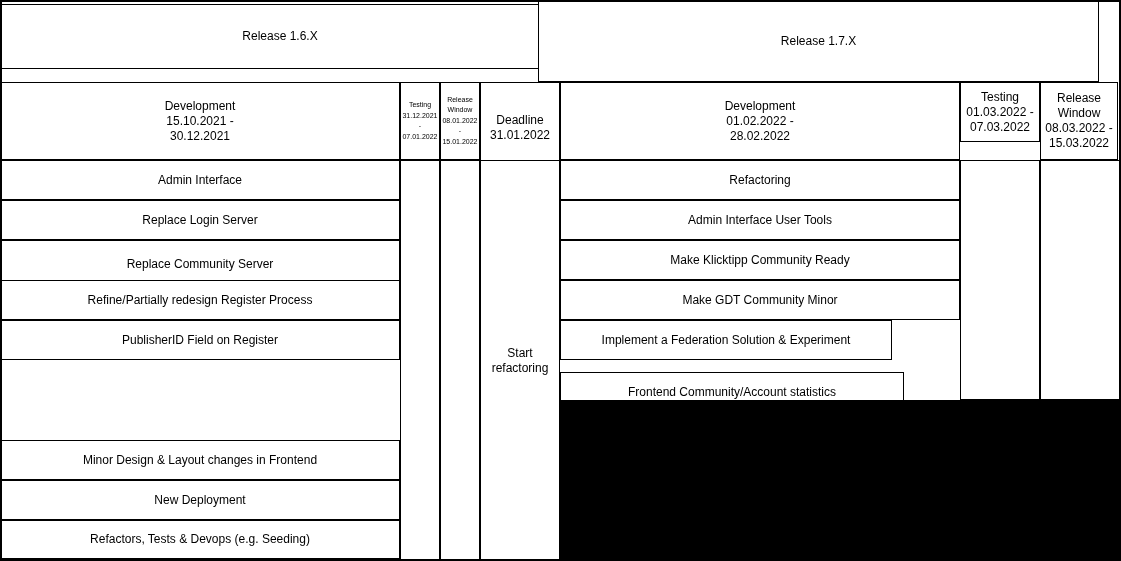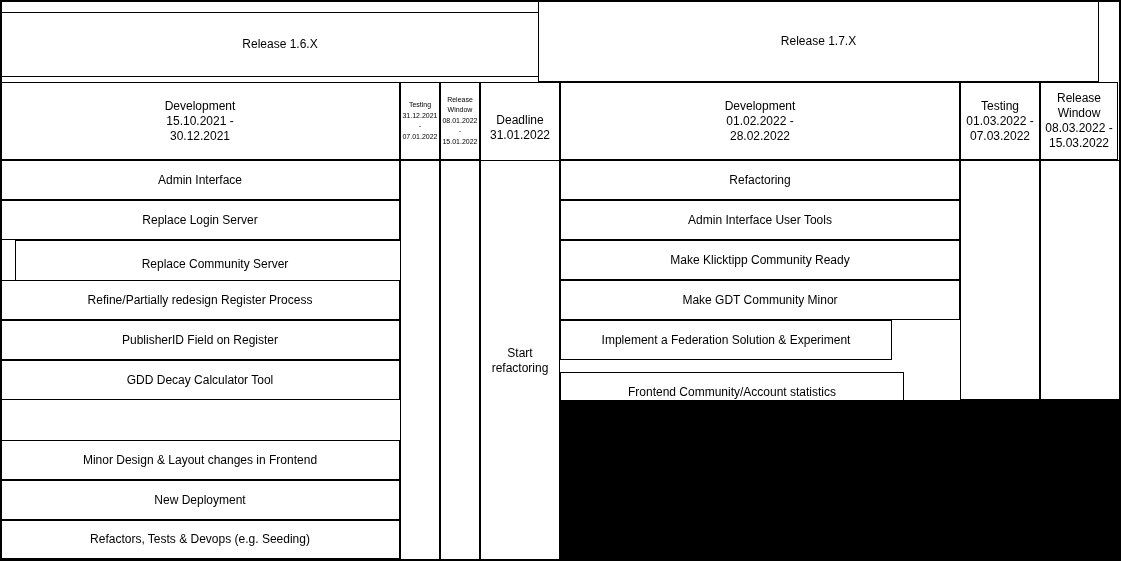--- a/index.html
+++ b/index.html
@@ -44,55 +44,54 @@
     inset: 0;
     border: 2px solid #000000;
     pointer-events: none;
   }
 </style>
 </head>
 <body>
 
 <div class="canvas">
 
-  <div class="cell" style="left:0;top:12px;width:560px;height:65px">Release 1.6.X</div>
+  <div class="cell" style="left:0;top:4px;width:560px;height:65px">Release 1.6.X</div>
   <div class="cell" style="left:538px;top:0;width:561px;height:82px">Release 1.7.X</div>
 
   <div class="cell" style="left:0;top:82px;width:400px;height:78px">Development
 15.10.2021 -
 30.12.2021</div>
   <div class="cell small" style="left:400px;top:82px;width:40px;height:78px">Testing
 31.12.2021
 -
 07.01.2022</div>
   <div class="cell small" style="left:440px;top:82px;width:40px;height:78px">Release
 Window
 08.01.2022
 -
 15.01.2022</div>
   <div class="cell" style="left:480px;top:82px;width:80px;height:92px">Deadline
 31.01.2022</div>
 
   <div class="cell" style="left:560px;top:82px;width:400px;height:78px">Development
 01.02.2022 -
 28.02.2022</div>
-  <div class="cell" style="left:960px;top:82px;width:80px;height:78px">Testing
+  <div class="cell" style="left:960px;top:82px;width:80px;height:60px">Testing
 01.03.2022 -
 07.03.2022</div>
   <div class="cell" style="left:1040px;top:82px;width:78px;height:78px">Release
 Window
 08.03.2022 -
 15.03.2022</div>
 
   <div class="cell" style="left:0;top:160px;width:400px;height:40px">Admin Interface</div>
   <div class="cell" style="left:0;top:200px;width:400px;height:40px">Replace Login Server</div>
-  <div class="cell" style="left:15px;top:240px;width:400px;height:48px">Replace Community Server</div>
+  <div class="cell" style="left:0;top:240px;width:400px;height:48px">Replace Community Server</div>
   <div class="cell" style="left:0;top:280px;width:400px;height:40px">Refine/Partially redesign Register Process</div>
   <div class="cell" style="left:0;top:320px;width:400px;height:40px">PublisherID Field on Register</div>
-  <div class="cell" style="left:0;top:360px;width:400px;height:40px">GDD Decay Calculator Tool</div>
   <div class="cell" style="left:0;top:440px;width:400px;height:40px">Minor Design &amp; Layout changes in Frontend</div>
   <div class="cell" style="left:0;top:480px;width:400px;height:40px">New Deployment</div>
   <div class="cell" style="left:0;top:520px;width:400px;height:39px">Refactors, Tests &amp; Devops (e.g. Seeding)</div>
 
   <div class="cell" style="left:400px;top:160px;width:40px;height:401px"></div>
   <div class="cell" style="left:440px;top:160px;width:40px;height:401px"></div>
   <div class="cell" style="left:480px;top:160px;width:80px;height:401px">Start
 refactoring</div>
 
   <div class="cell" style="left:560px;top:160px;width:400px;height:40px">Refactoring</div>

